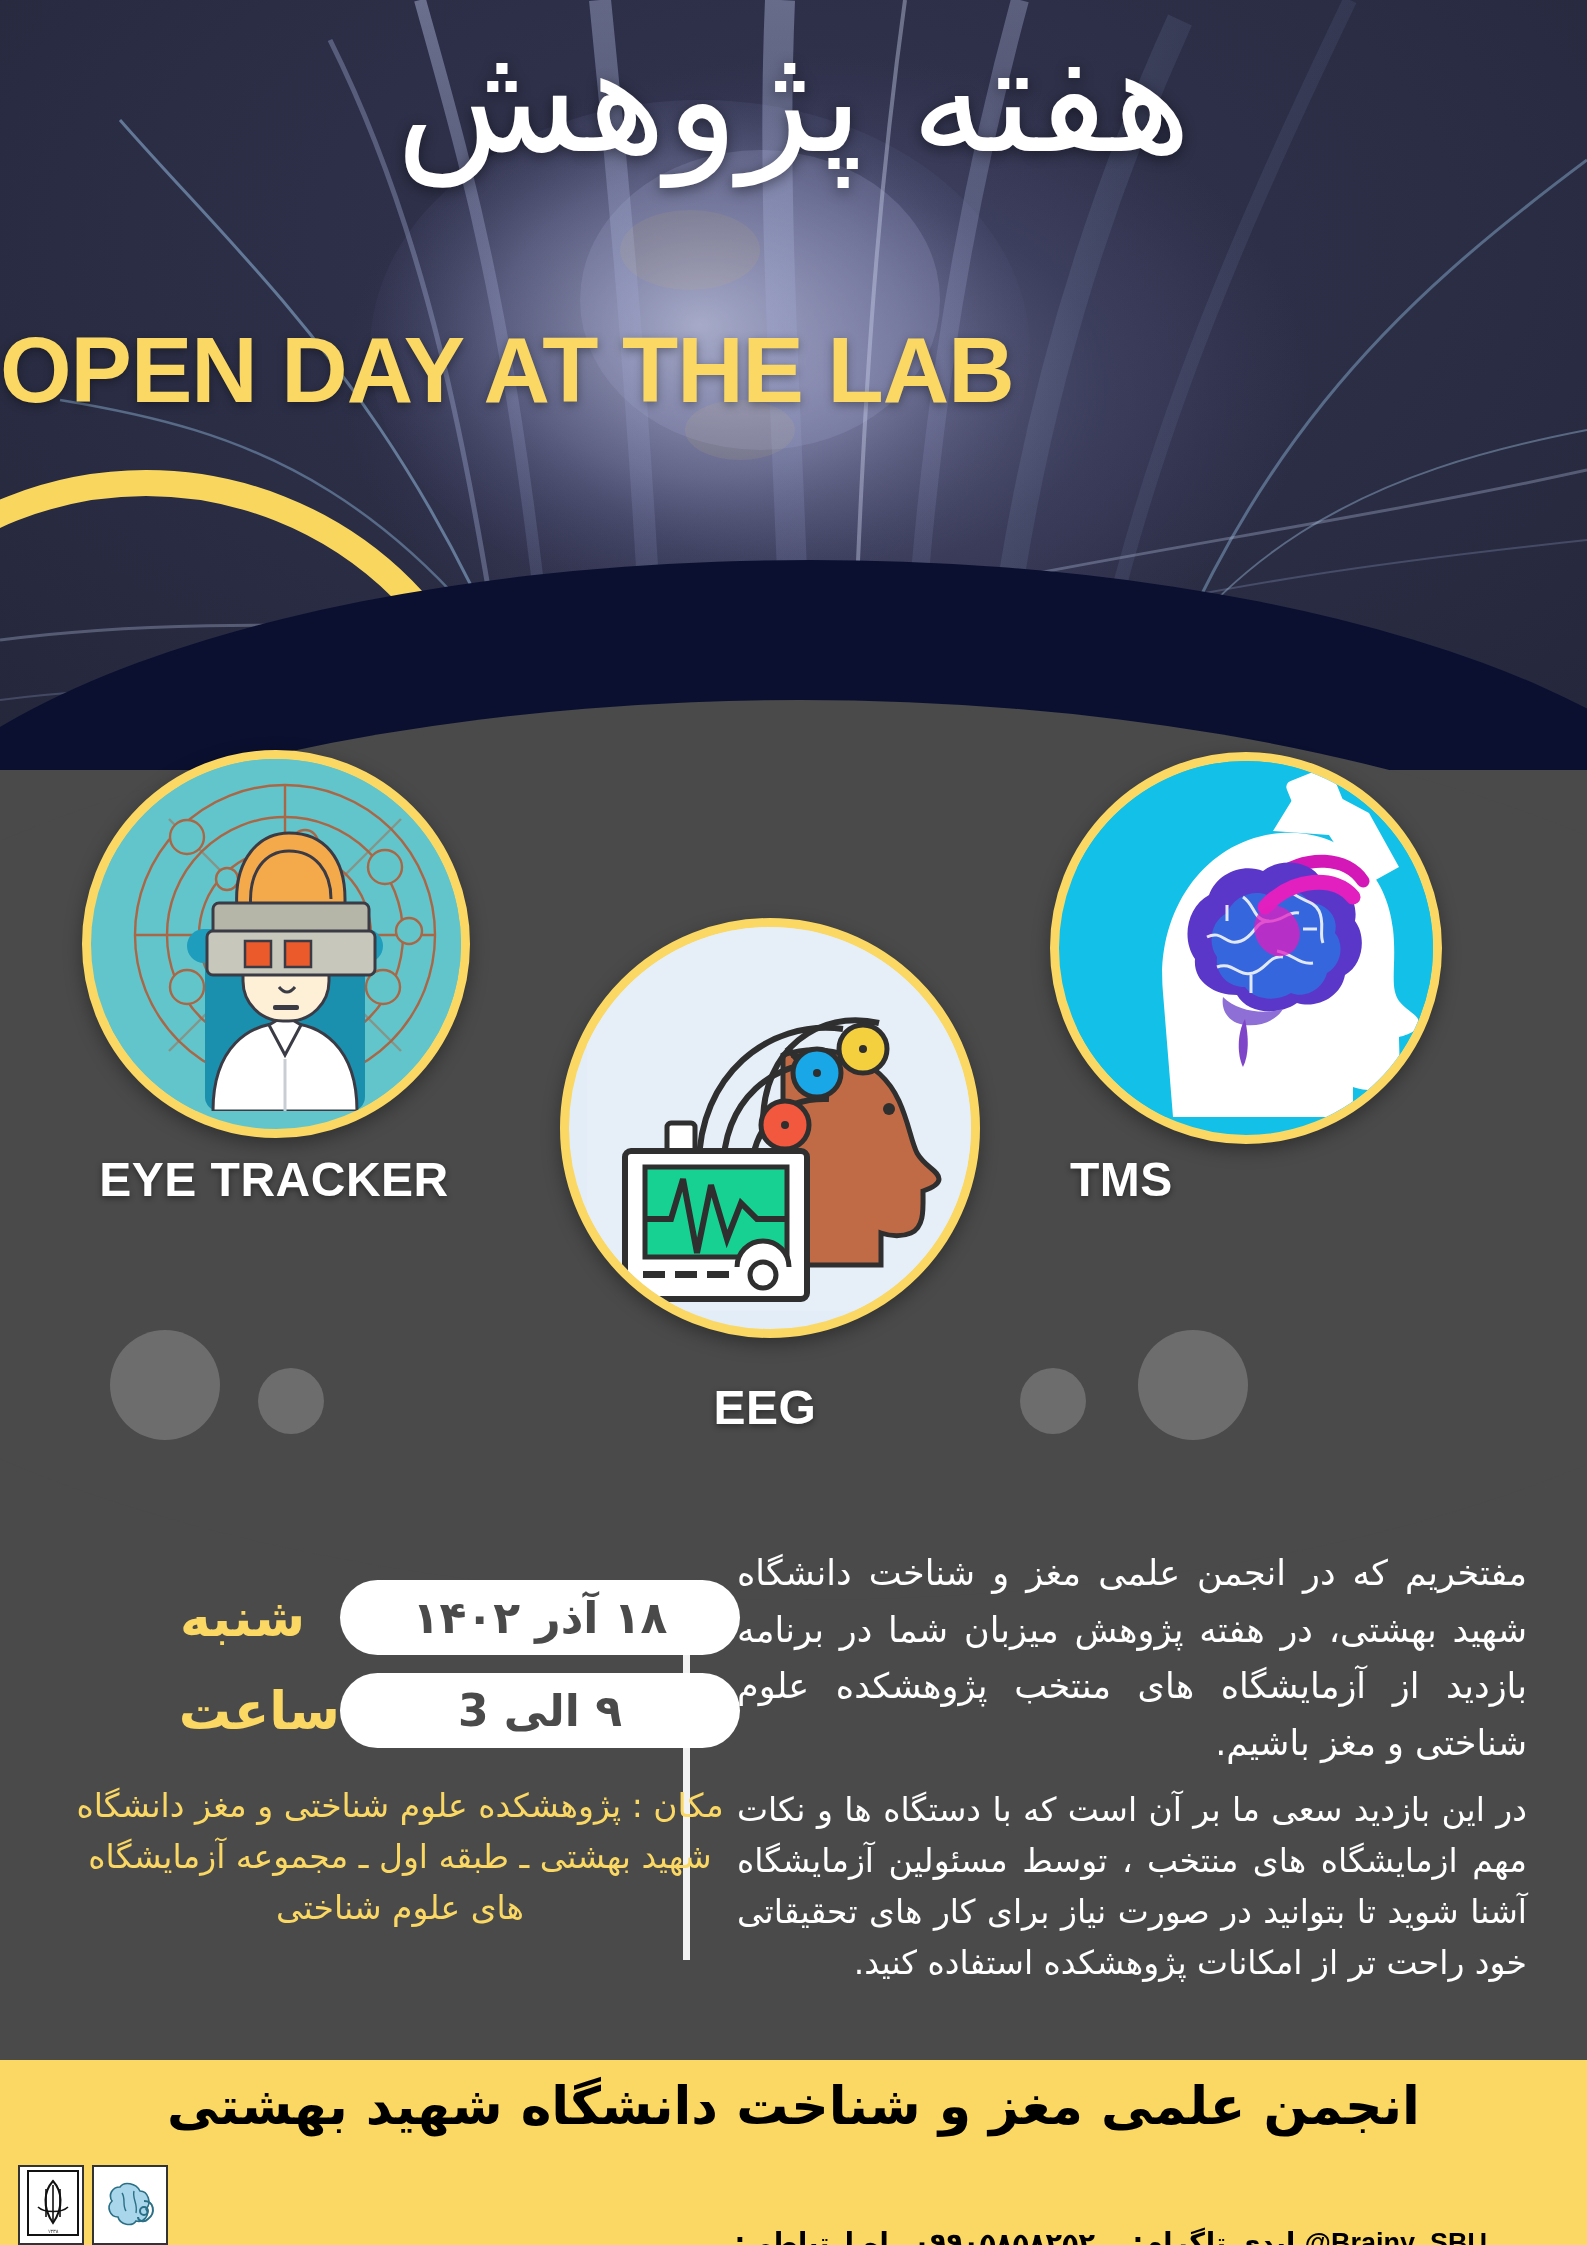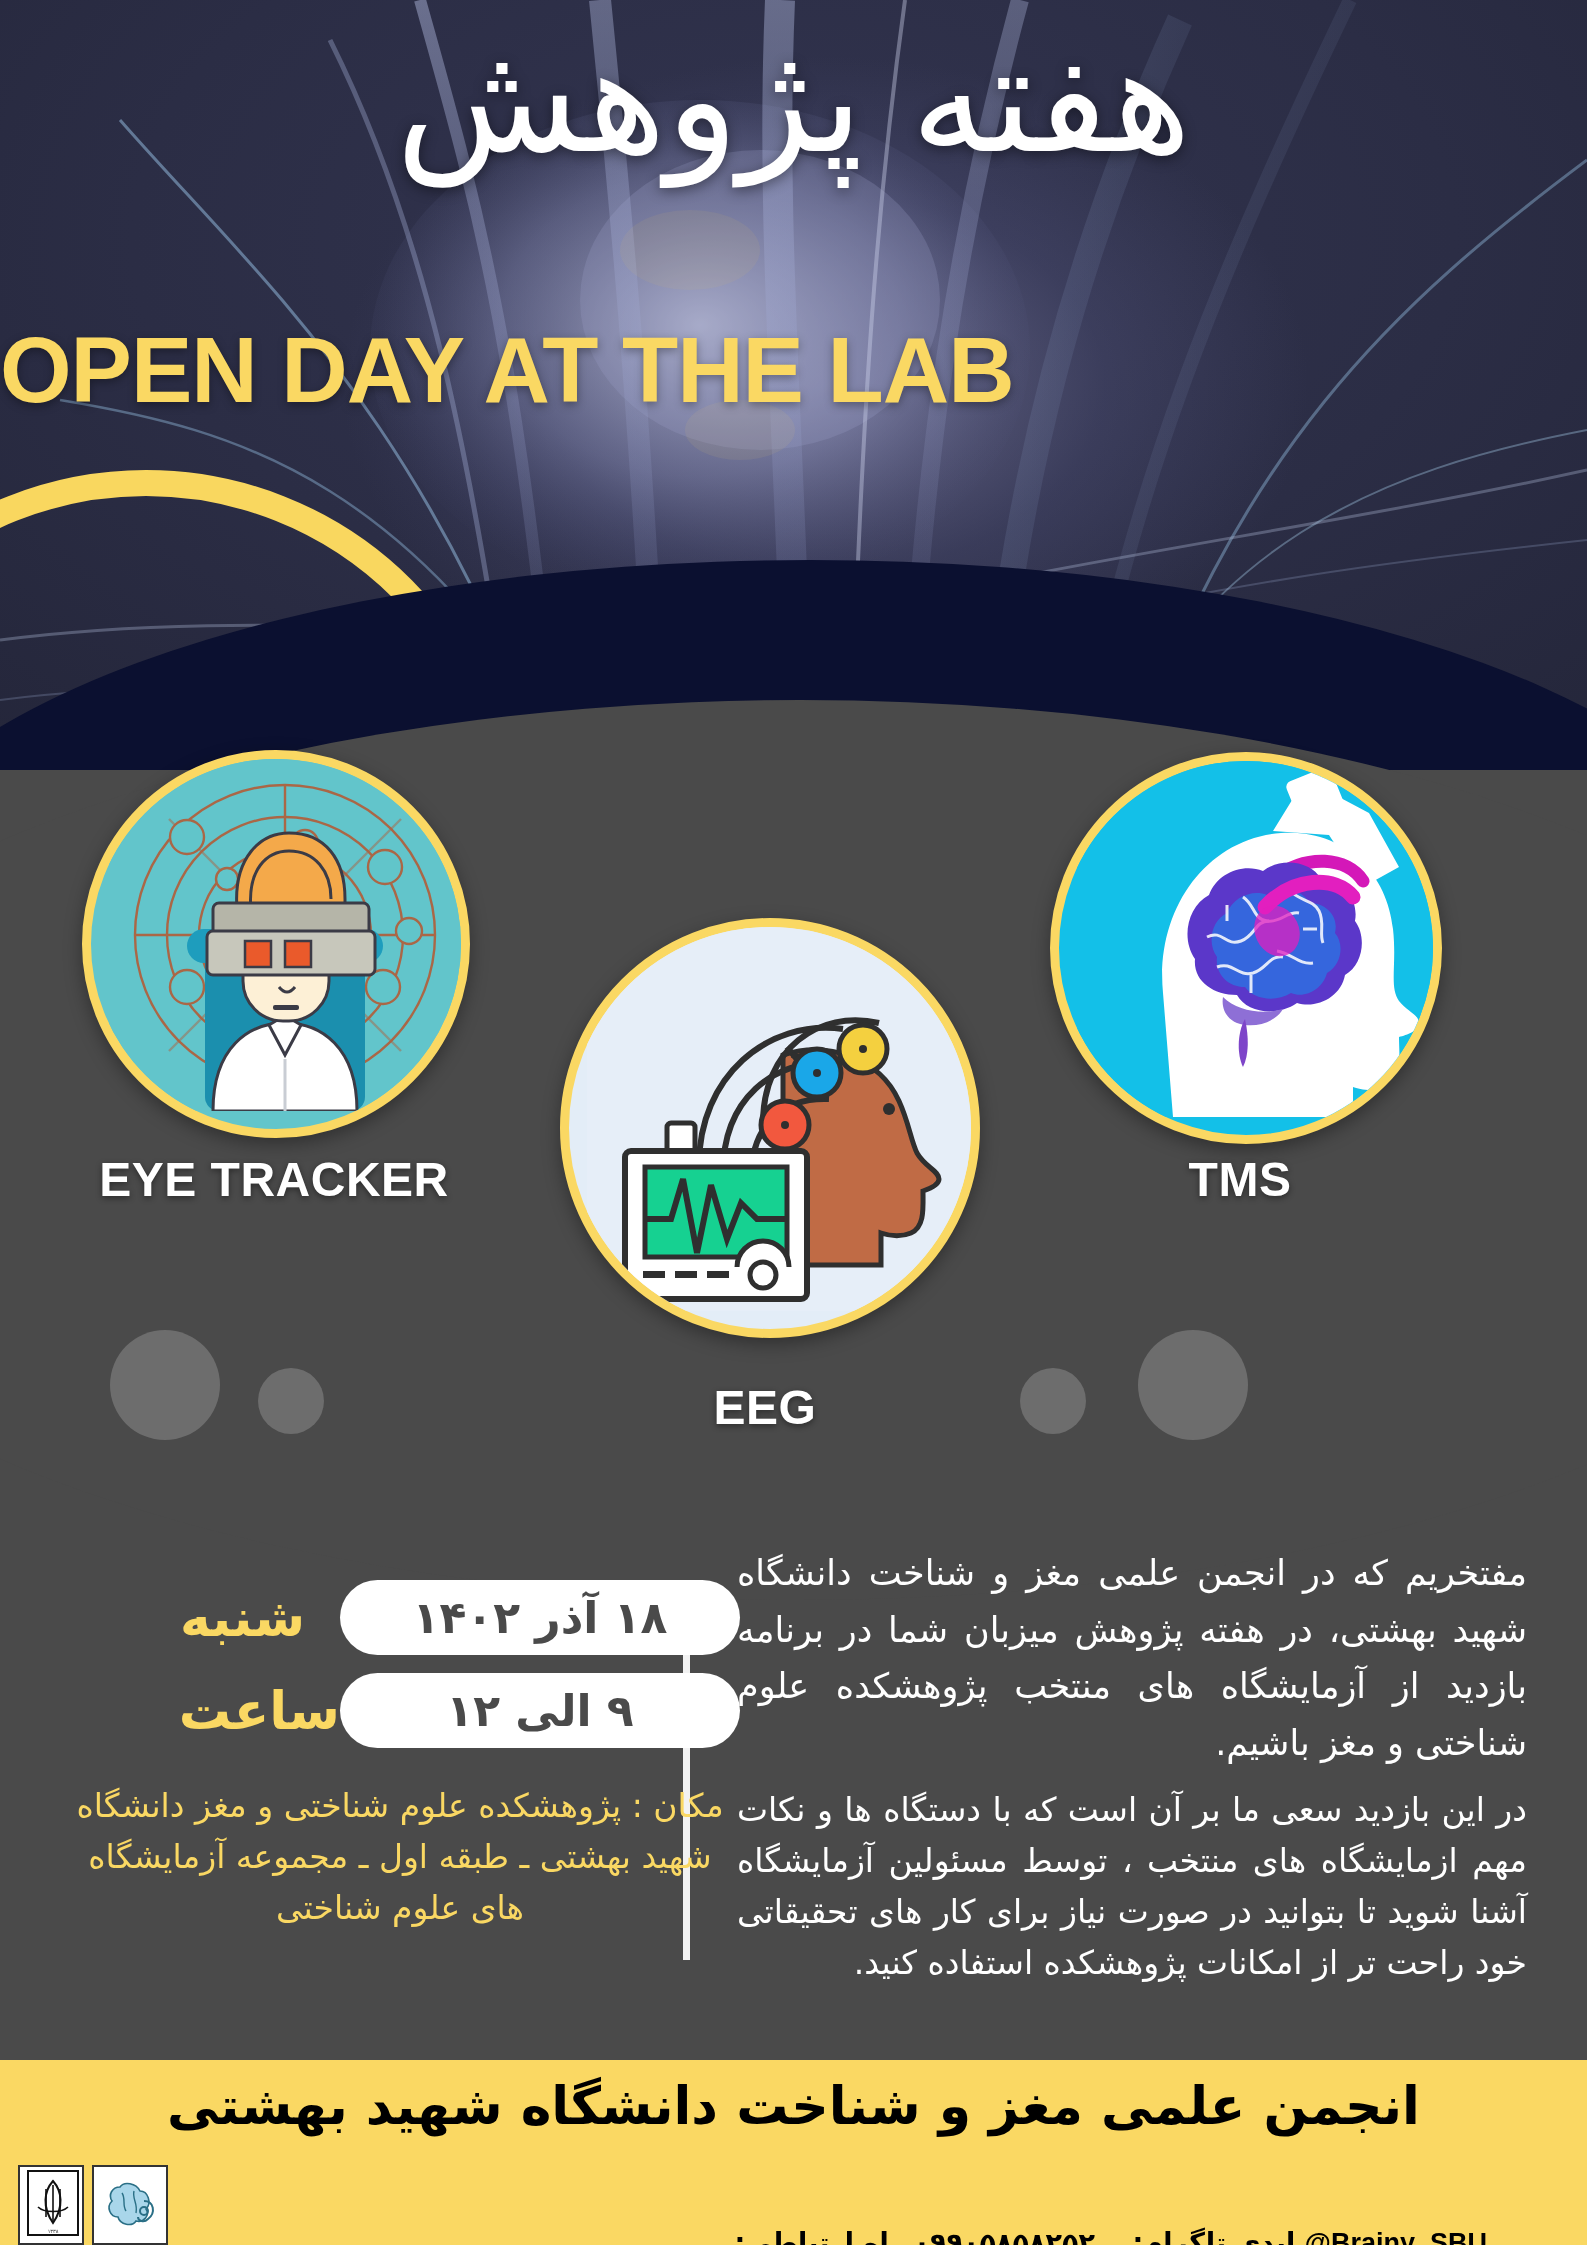--- a/index.html
+++ b/index.html
@@ -47,21 +47,21 @@
           box-shadow:0 6px 18px rgba(0,0,0,.35);}
   .c-eye{left:82px;top:750px;width:370px;height:370px;background:#62c5cb;}
   .c-eeg{left:560px;top:918px;width:402px;height:402px;background:#e3edf7;}
   .c-tms{left:1050px;top:752px;width:374px;height:374px;background:#13c0e8;}
 
   .clabel{position:absolute;color:#ffffff;font-weight:bold;
           font-family:"Liberation Sans",sans-serif;letter-spacing:.5px;
           text-shadow:0 2px 6px rgba(0,0,0,.45);direction:ltr;}
   .l-eye{left:94px;top:1152px;width:360px;text-align:center;font-size:48px;}
   .l-eeg{left:585px;top:1380px;width:360px;text-align:center;font-size:48px;}
-  .l-tms{left:1070px;top:1152px;width:340px;text-align:center;font-size:48px;}
+  .l-tms{left:1070px;top:1152px;width:340px;text-align:left;font-size:48px;}
 
   
   .info{position:absolute;left:60px;top:1580px;width:680px;direction:rtl;}
   .divider{position:absolute;left:683px;top:1590px;width:7px;height:370px;background:#f2f2f2;}
 
   .row{display:flex;align-items:center;justify-content:flex-start;margin-bottom:18px;}
   .row-key{color:#fad863;font-size:52px;font-weight:bold;width:160px;text-align:left;
            padding-left:8px;direction:rtl;}
   .pill{background:#ffffff;color:#4a4a4a;font-size:44px;font-weight:bold;
         border-radius:50px;padding:12px 40px;min-width:320px;text-align:center;direction:rtl;}
@@ -272,21 +272,21 @@
   <div class="clabel l-tms">TMS</div>
 
   <div class="divider"></div>
 
   <div class="info">
     <div class="row">
       <div class="pill">۱۸ آذر ۱۴۰۲</div>
       <div class="row-key">شنبه</div>
     </div>
     <div class="row">
-      <div class="pill">۹ الی ۱۲</div>
+      <div class="pill">۹ الی 3</div>
       <div class="row-key">ساعت</div>
     </div>
     <div class="venue">مکان : پژوهشکده علوم شناختی و مغز دانشگاه شهید بهشتی ـ طبقه اول ـ مجموعه آزمایشگاه های علوم شناختی</div>
   </div>
 
   <div class="desc">
     <p>مفتخریم که در انجمن علمی مغز و شناخت دانشگاه شهید بهشتی، در هفته پژوهش میزبان شما در برنامه بازدید از آزمایشگاه های منتخب پژوهشکده علوم شناختی و مغز  باشیم.</p>
     <p class="p2">در این بازدید سعی ما بر آن است که با دستگاه ها و نکات مهم ازمایشگاه های منتخب ، توسط مسئولین آزمایشگاه آشنا شوید تا بتوانید در صورت نیاز برای کار های تحقیقاتی خود راحت تر از امکانات پژوهشکده استفاده کنید.</p>
   </div>
 

